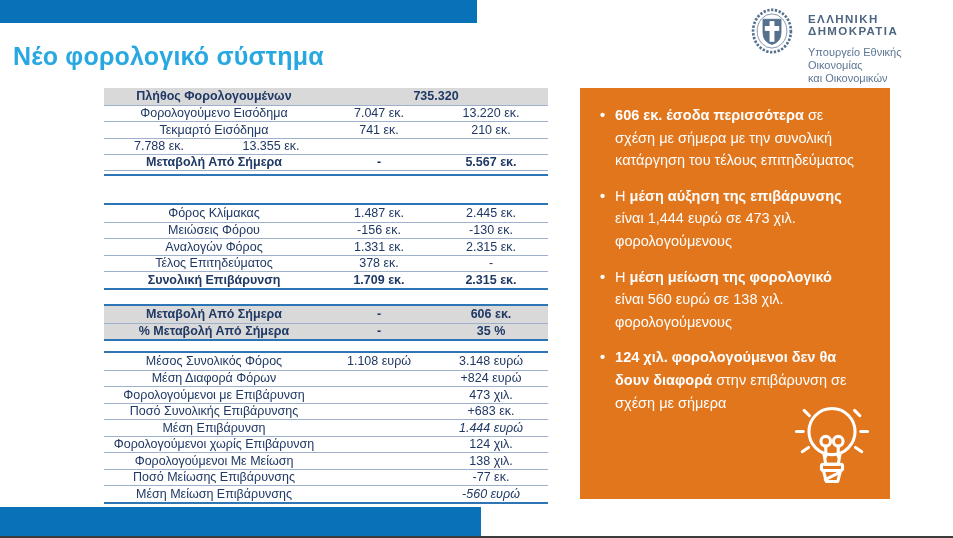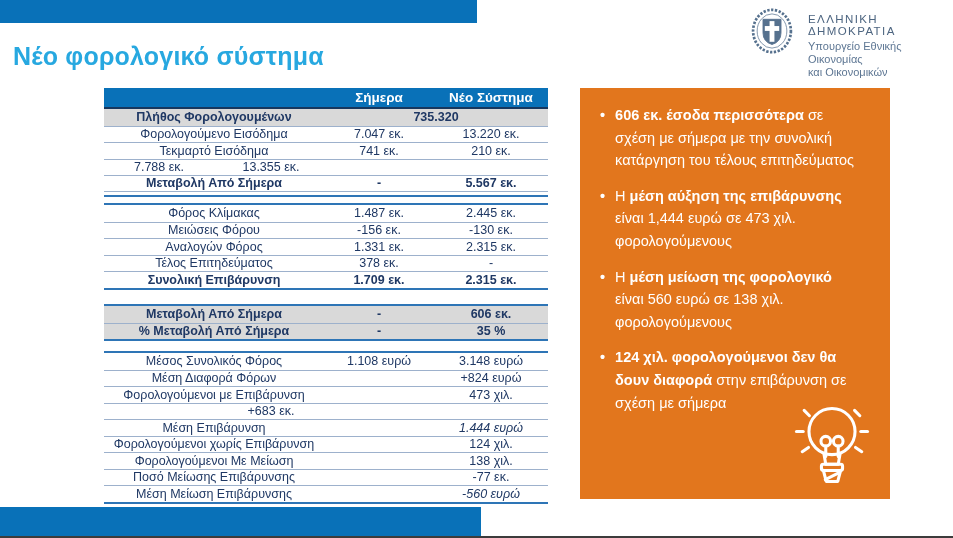--- a/index.html
+++ b/index.html
@@ -8,21 +8,21 @@
     background:#ffffff;font-family:"Liberation Sans",sans-serif;
   }
   
   .top-bar{position:absolute;left:0;top:0;width:477px;height:23px;background:#0971B8;}
   .bottom-bar{position:absolute;left:0;top:507px;width:481px;height:31px;background:#0971B8;}
   .bottom-edge{position:absolute;left:0;top:536px;width:953px;height:2px;background:#3c3c3c;}
 
   
   .logo{position:absolute;left:745px;top:7px;display:flex;gap:9px;align-items:flex-start;}
   .logo-text{padding-top:6px;color:#56718E;}
-  .logo-name{font-size:11.5px;font-weight:normal;letter-spacing:1.4px;color:#4D6580;margin-bottom:3px;}
+  .logo-name{font-size:11.5px;font-weight:bold;letter-spacing:1.4px;color:#4D6580;margin-bottom:9px;}
   .logo-dept{font-size:11px;line-height:1.18;color:#5D7693;}
 
   
   .page-title{position:absolute;left:13px;top:42px;font-size:25px;font-weight:bold;color:#27A8E0;letter-spacing:0.2px;}
 
   
   .sec{position:absolute;left:104px;width:444px;box-sizing:border-box;color:#1F3864;
        border-bottom:2px solid #2E75B6;}
   .sec-b,.sec-c,.sec-d{border-top:2px solid #2E75B6;}
   .sec-a{top:88px;padding-bottom:3px;}
@@ -71,25 +71,20 @@
   <span class="logo-text">
     <div class="logo-name">ΕΛΛΗΝΙΚΗ ΔΗΜΟΚΡΑΤΙΑ</div>
     <div class="logo-dept">Υπουργείο Εθνικής Οικονομίας</div>
     <div class="logo-dept">και Οικονομικών</div>
   </span>
 </div>
 
 <div class="page-title">Νέο φορολογικό σύστημα</div>
 
 <div class="sec sec-a">
-  <div class="thead">
-    <div class="cell label"></div>
-    <div class="cell today">Σήμερα</div>
-    <div class="cell newv">Νέο Σύστημα</div>
-  </div>
   <div class="rows">
       <div class="trow bold gray">
         <div class="cell label">Πλήθος Φορολογουμένων</div>
         <div class="cell span2">735.320</div>
       </div>
       <div class="trow">
         <div class="cell label">Φορολογούμενο Εισόδημα</div>
         <div class="cell today">7.047 εκ.</div>
         <div class="cell newv">13.220 εκ.</div>
       </div>
@@ -166,20 +161,21 @@
         <div class="cell label">Μέση Διαφορά Φόρων</div>
         <div class="cell today"></div>
         <div class="cell newv">+824 ευρώ</div>
       </div>
       <div class="trow">
         <div class="cell label">Φορολογούμενοι με Επιβάρυνση</div>
         <div class="cell today"></div>
         <div class="cell newv">473 χιλ.</div>
       </div>
       <div class="trow">
+        <div class="cell label">Ποσό Συνολικής Επιβάρυνσης</div>
         <div class="cell today"></div>
         <div class="cell newv">+683 εκ.</div>
       </div>
       <div class="trow">
         <div class="cell label">Μέση Επιβάρυνση</div>
         <div class="cell today"></div>
         <div class="cell newv italic">1.444 ευρώ</div>
       </div>
       <div class="trow">
         <div class="cell label">Φορολογούμενοι χωρίς Επιβάρυνση</div>

